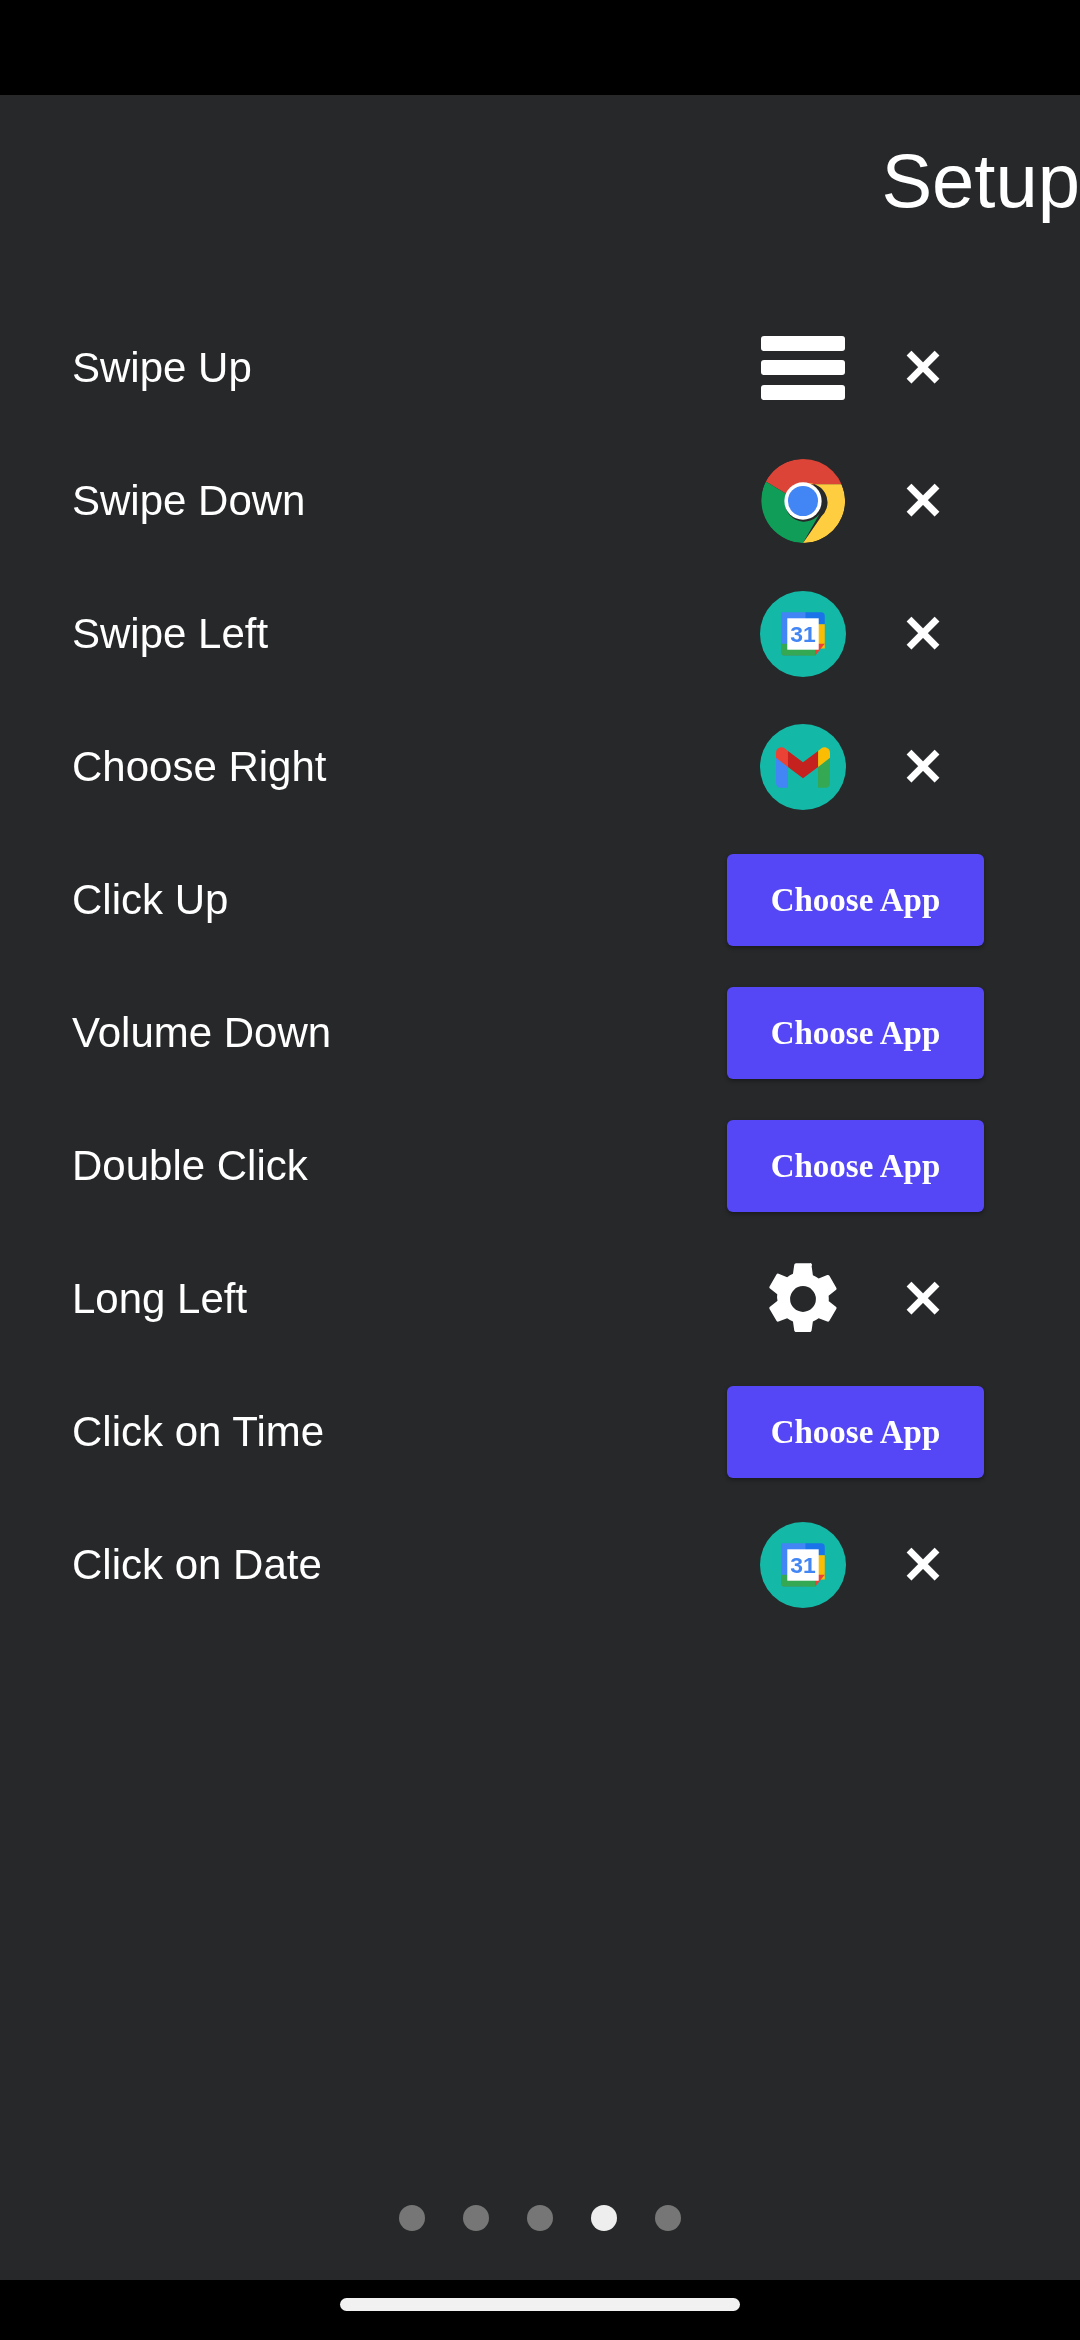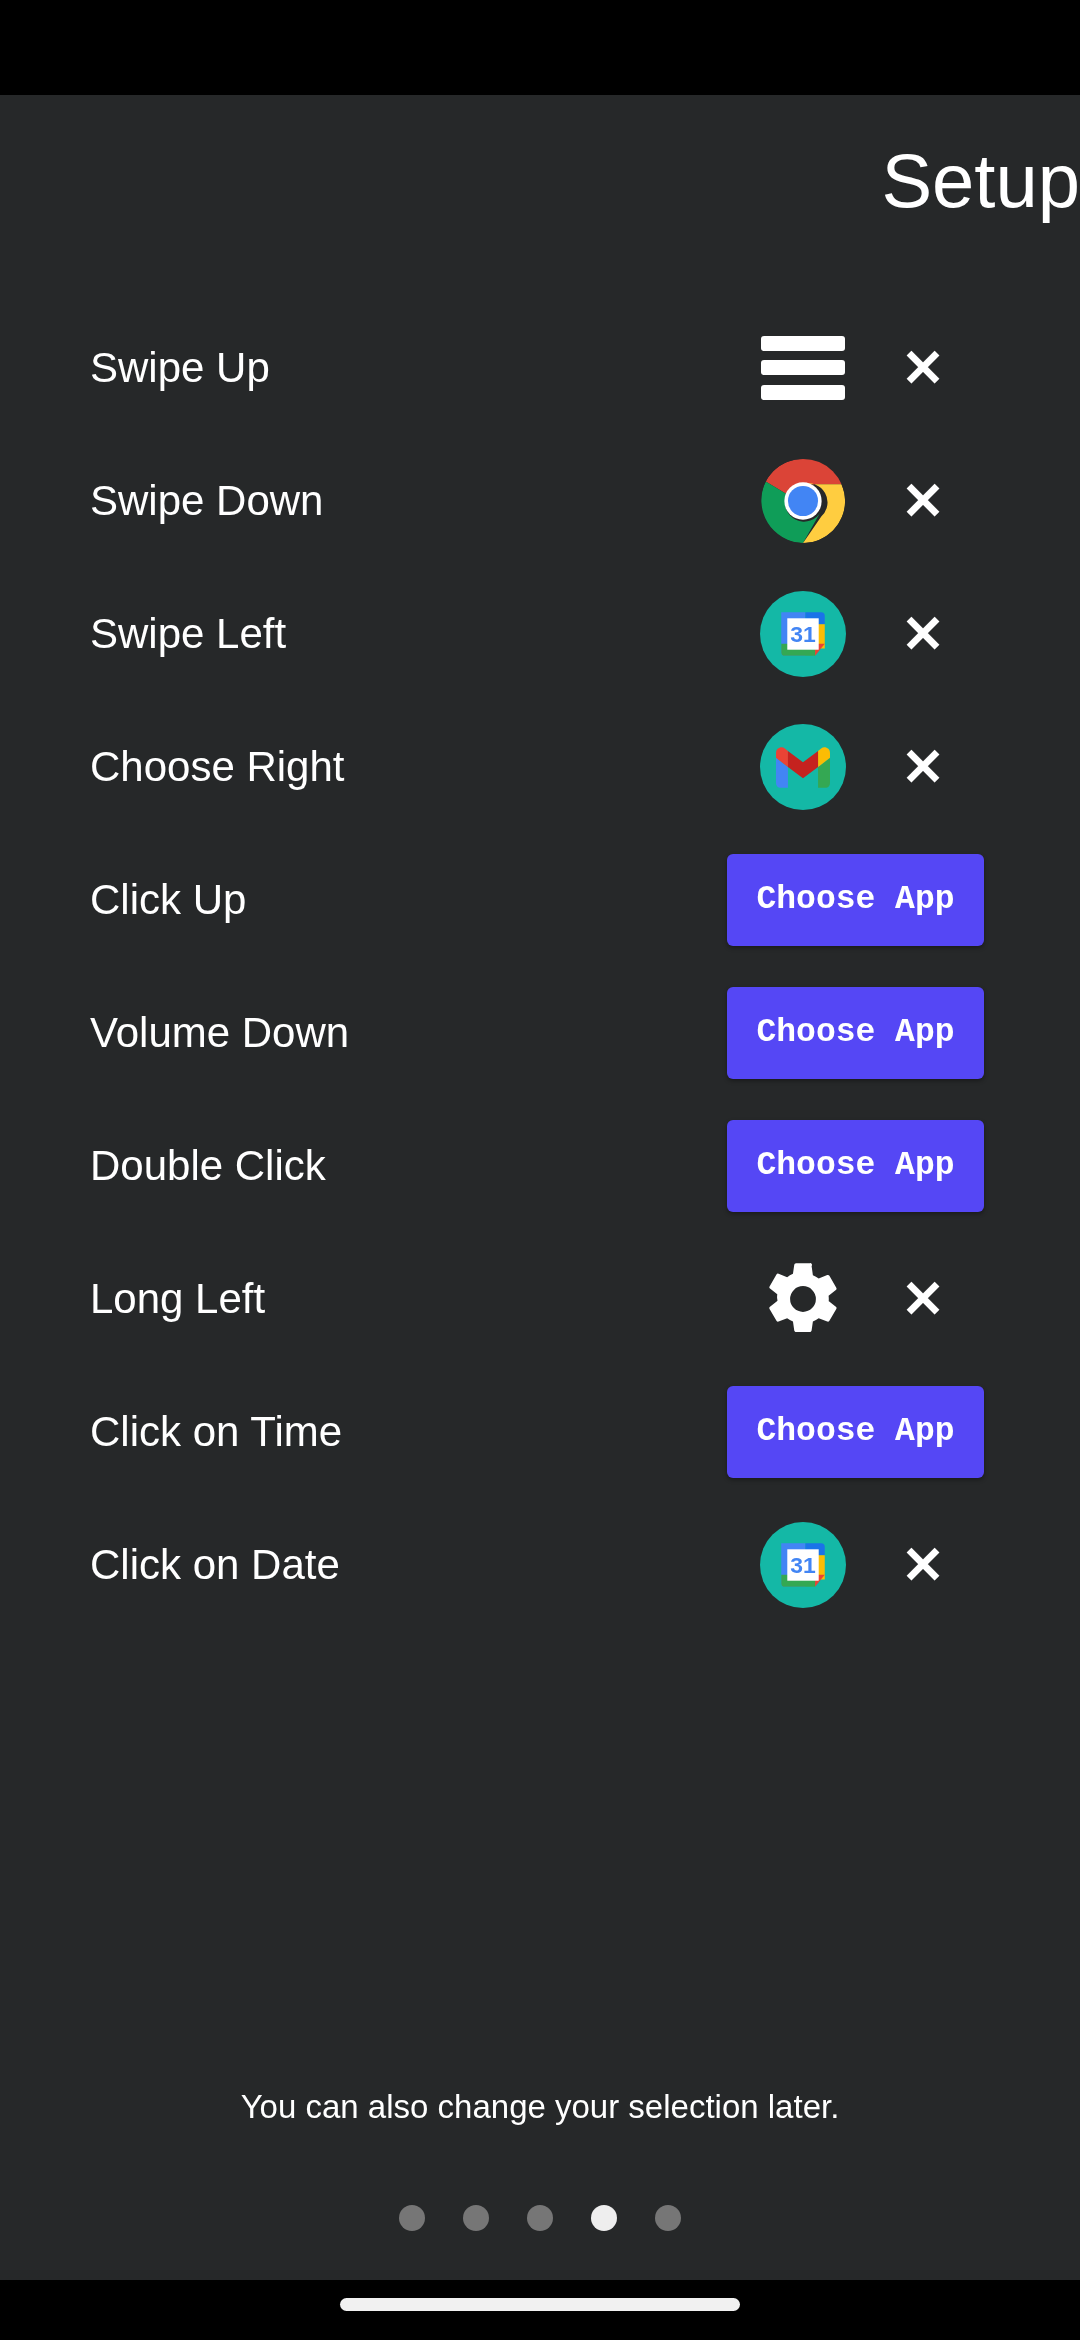--- a/index.html
+++ b/index.html
@@ -42,21 +42,21 @@
   }
 
   
   .rows { margin-top:82px; }
 
   .row {
     position:relative;
     height:133px;
     display:flex;
     align-items:center;
-    padding-left:90px;
+    padding-left:72px;
     padding-right:0;
   }
   .row-label {
     color:#ffffff;
     font-size:42px;
     font-weight:400;
     line-height:1;
     white-space:nowrap;
   }
   .row-action {
@@ -93,21 +93,21 @@
     position:absolute;
     left:-353px;           
     top:50%;
     transform:translateY(-50%);
     width:257px;
     height:92px;
     background:#5547F5;
     border:none;
     border-radius:6px;
     color:#ffffff;
-    font-family:Liberation Mono, monospace;
+    font-family:Liberation Serif, serif;
     font-size:33px;
     font-weight:700;
     line-height:92px;
     text-align:center;
     padding:0;
     cursor:pointer;
     box-shadow:0 2px 4px rgba(0,0,0,.35);
   }
 
   
@@ -300,21 +300,20 @@
                     <text x="24" y="31" font-family="Liberation Sans, sans-serif" font-size="19" font-weight="bold" fill="#4285F4" text-anchor="middle">31</text>
                   </svg>
                 </span>
               </span>
             </div>
             <div class="remove-btn">✕</div>
           </div>
         </div>
       </div>
 
-    <div class="footer-note">You can also change your selection later.</div>
 
     <div class="dots">
         <span class="dot"></span>
         <span class="dot"></span>
         <span class="dot"></span>
         <span class="dot active"></span>
         <span class="dot"></span>
       </div>
   </div>
 

